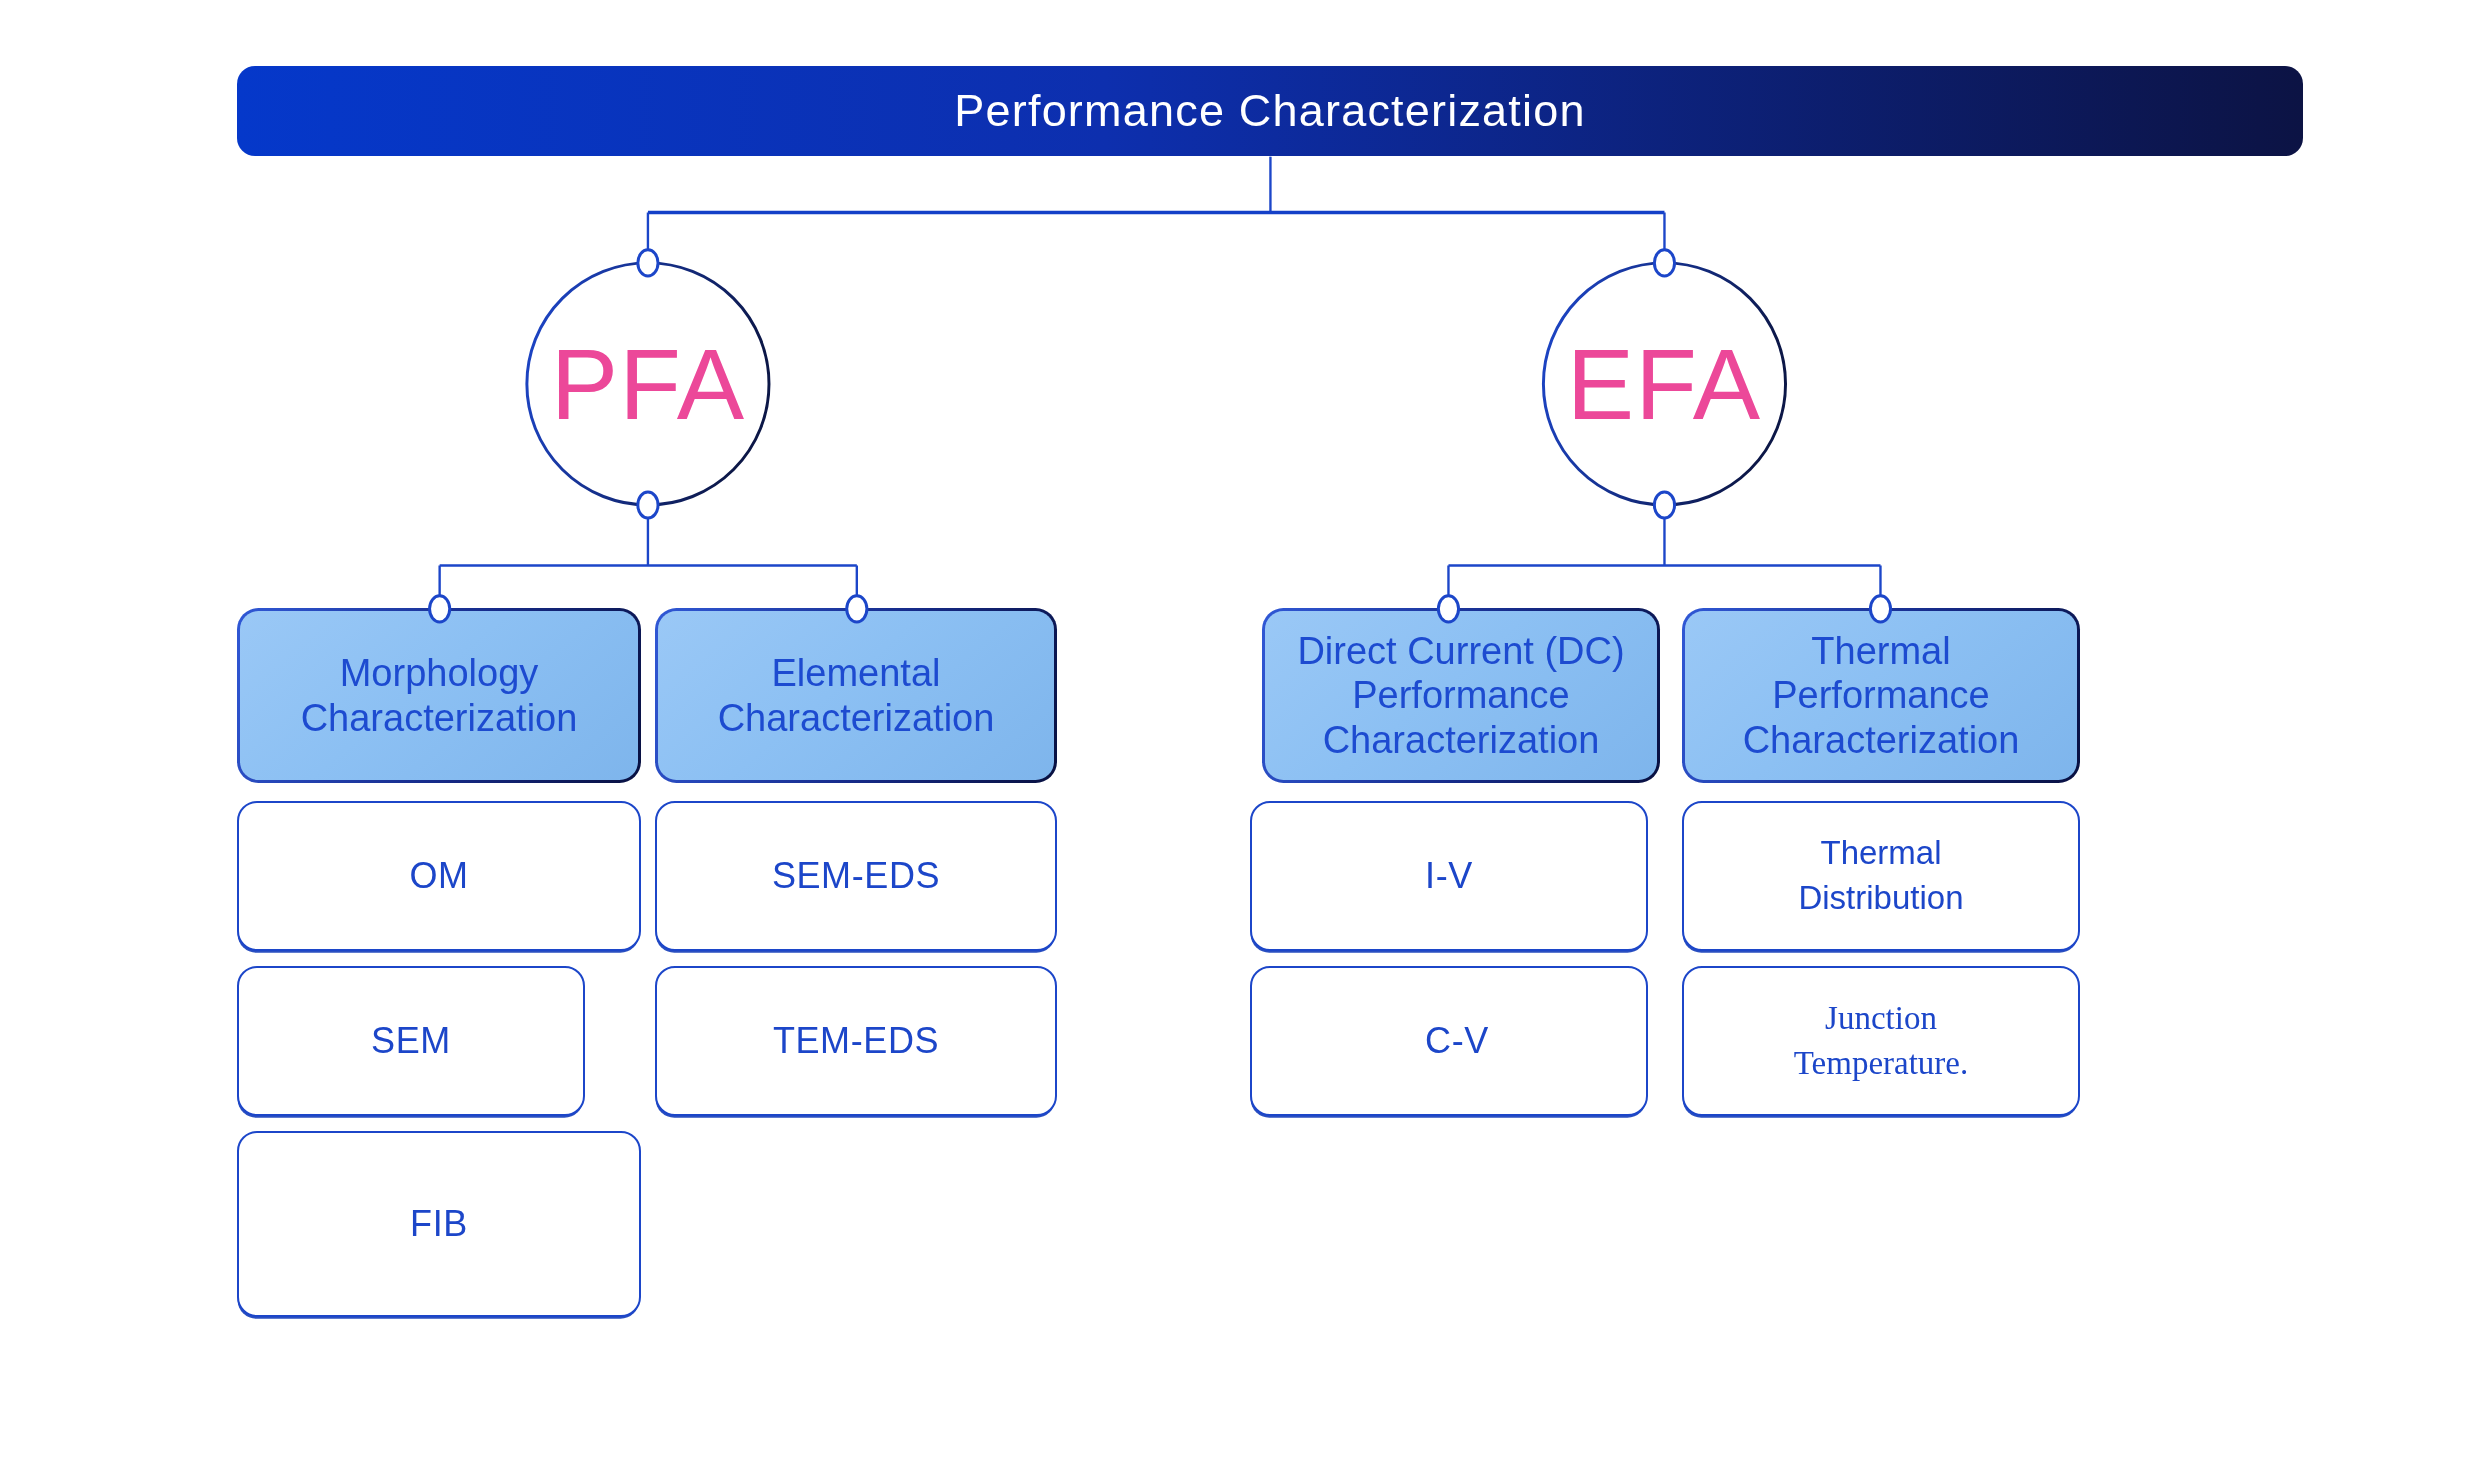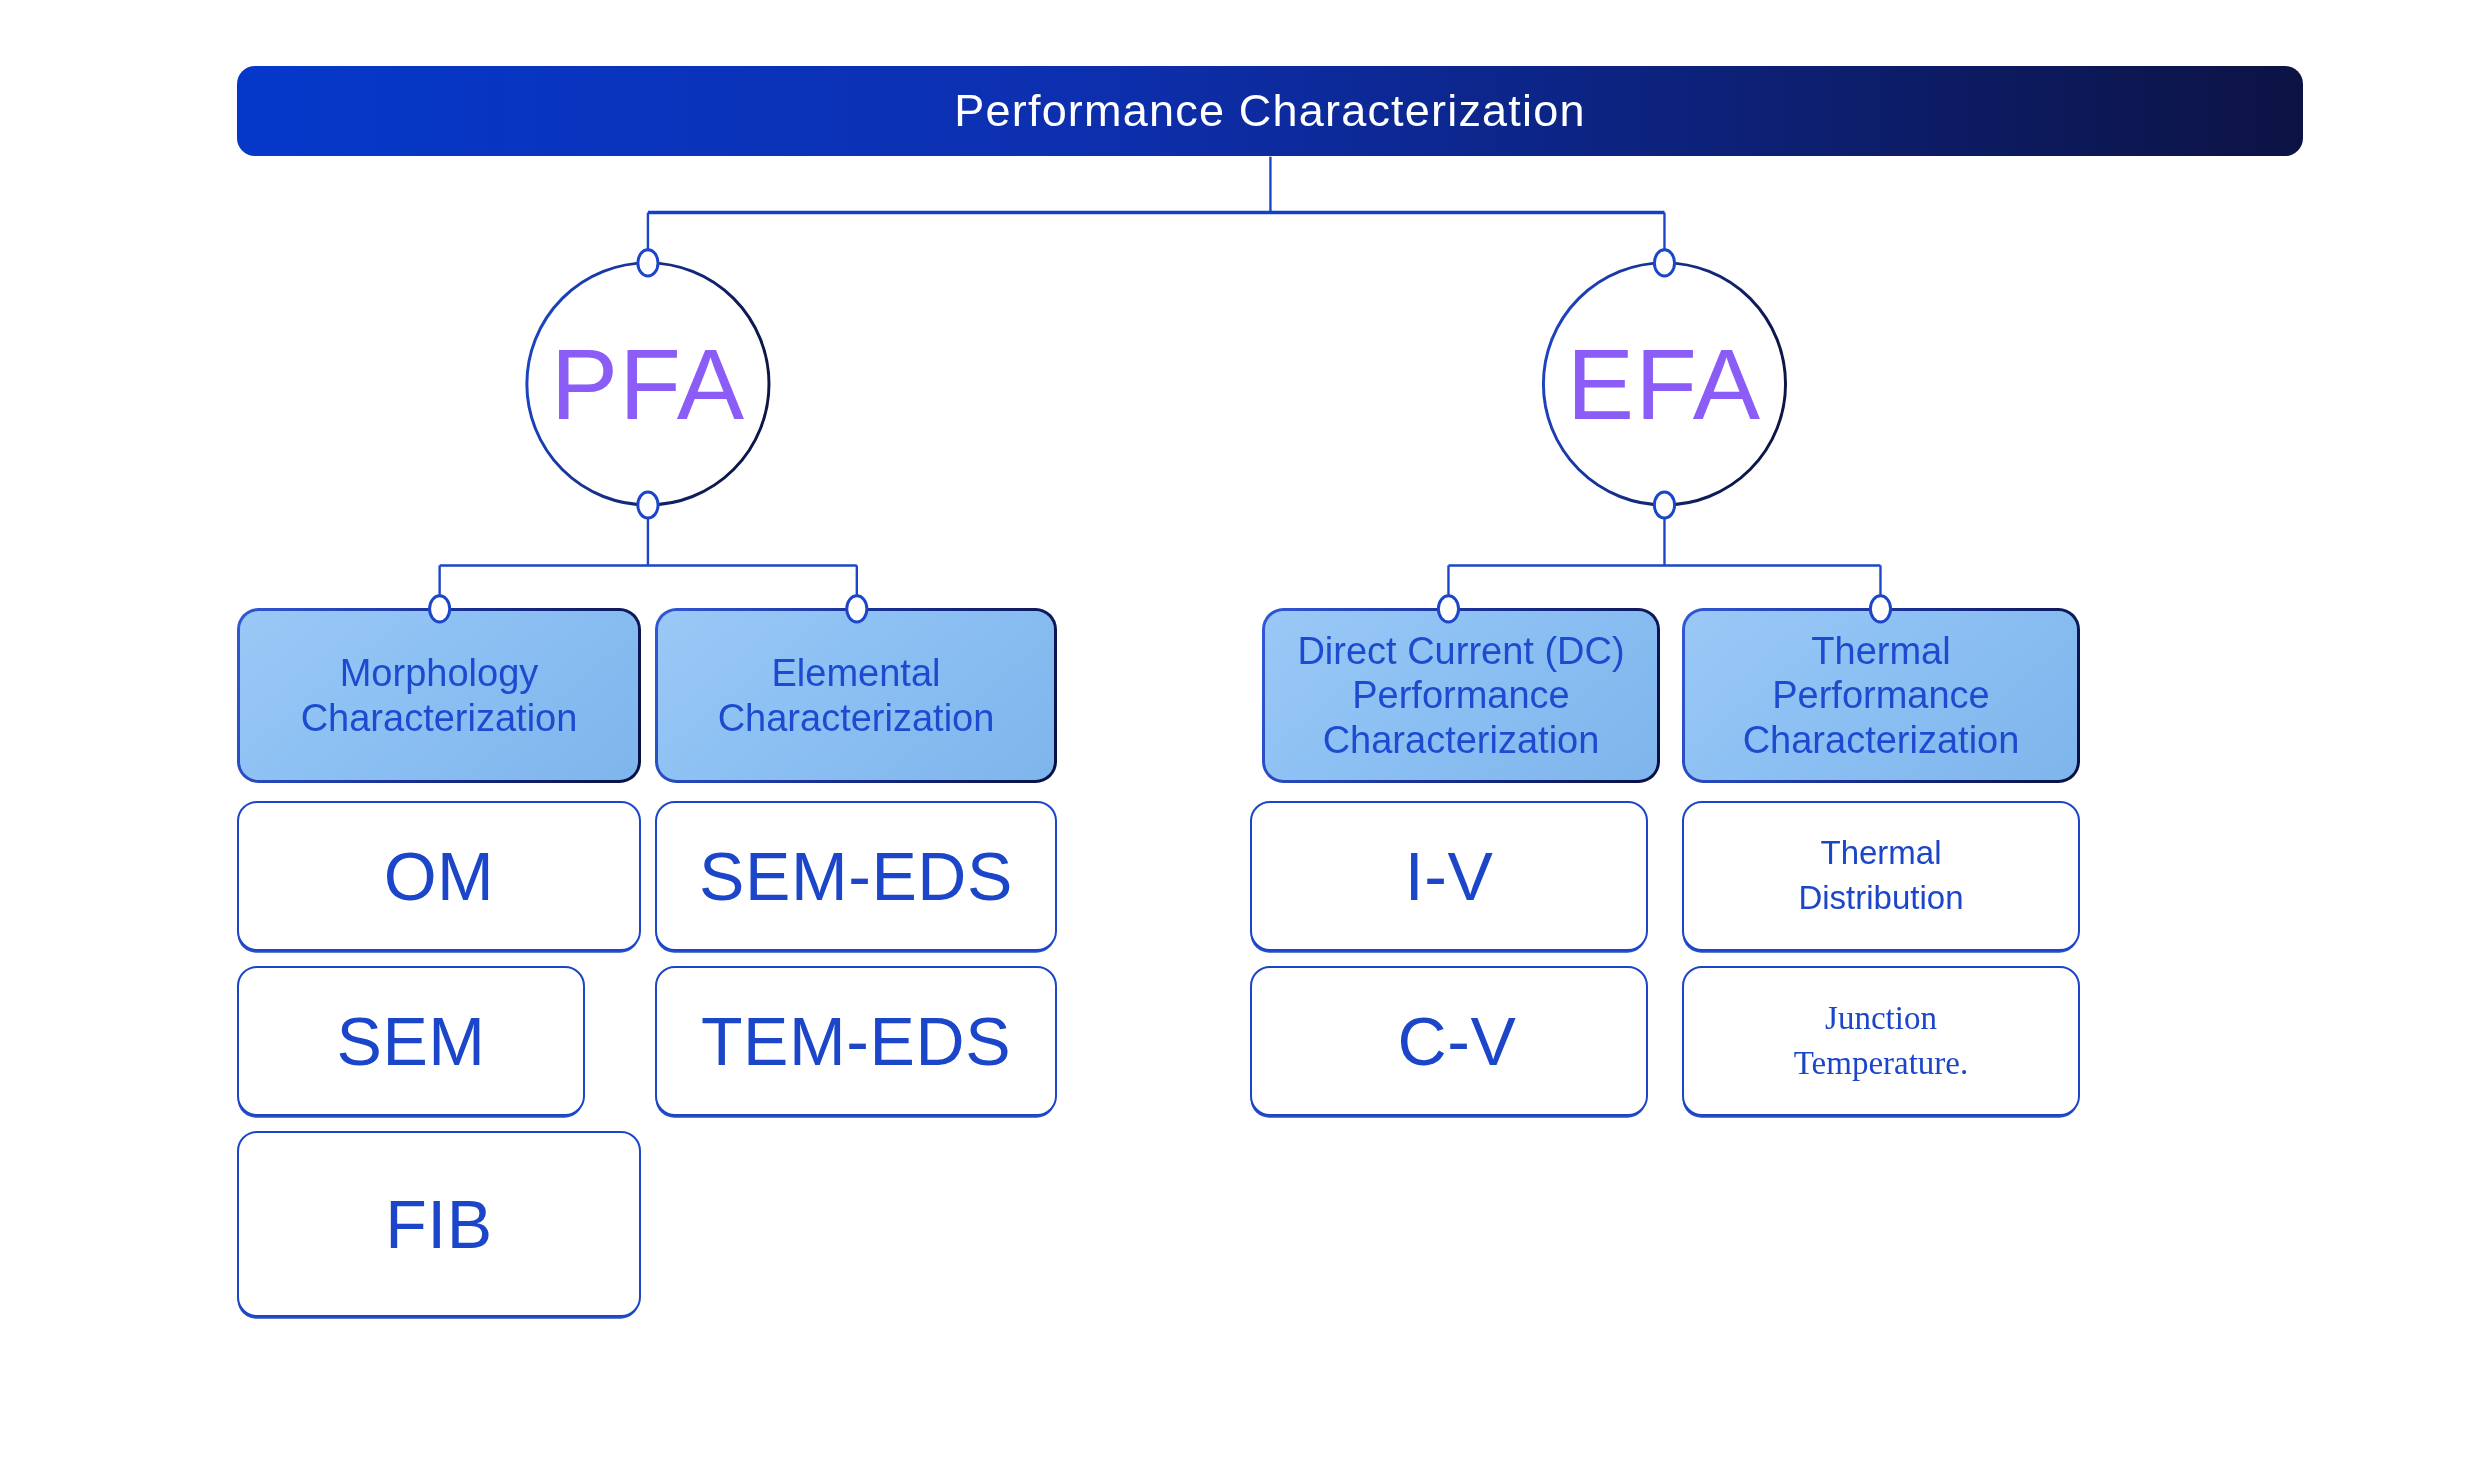--- a/index.html
+++ b/index.html
@@ -17,21 +17,21 @@
     background:linear-gradient(90deg,#0538ca 0%,#0d2fae 42%,#0c1344 100%);
     display:flex;align-items:center;justify-content:center;
   }
   .banner span{
     color:#ffffff;font-size:45px;letter-spacing:1.2px;white-space:nowrap;
   }
   
   .circle-label{
     position:absolute;width:242px;height:242px;
     display:flex;align-items:center;justify-content:center;
-    color:#8b5cf6;font-size:101px;letter-spacing:1.2px;
+    color:#ec4899;font-size:101px;letter-spacing:1.2px;
     z-index:5;pointer-events:none;text-align:right;
   }
   
   .hdr{
     position:absolute;
     border-radius:21.4px;
     background:linear-gradient(110deg,#3058d6 0%,#162b8a 55%,#081040 100%);
     padding:3px;box-sizing:border-box;
     z-index:1;
   }
@@ -52,21 +52,21 @@
     background:#ffffff;
     border:2.4px solid #1c46c9;border-radius:20px;
     box-sizing:border-box;
     display:flex;align-items:center;justify-content:center;
     box-shadow:-0.6px 3px 0 -1.2px #2a4fc0;
     z-index:1;
   }
   .leaf span{
     color:#1c46c9;text-align:center;white-space:pre-line;
   }
-  .leaf.big span{font-size:68px;letter-spacing:0.6px;}
+  .leaf.big span{font-size:36px;letter-spacing:0.6px;}
   .leaf.small span{font-size:33px;line-height:1.35;}
   
   .wires{position:absolute;left:0;top:0;z-index:3;pointer-events:none;}
 </style>
 </head>
 <body>
 
 <div class="stage">
 
   <div class="banner">

